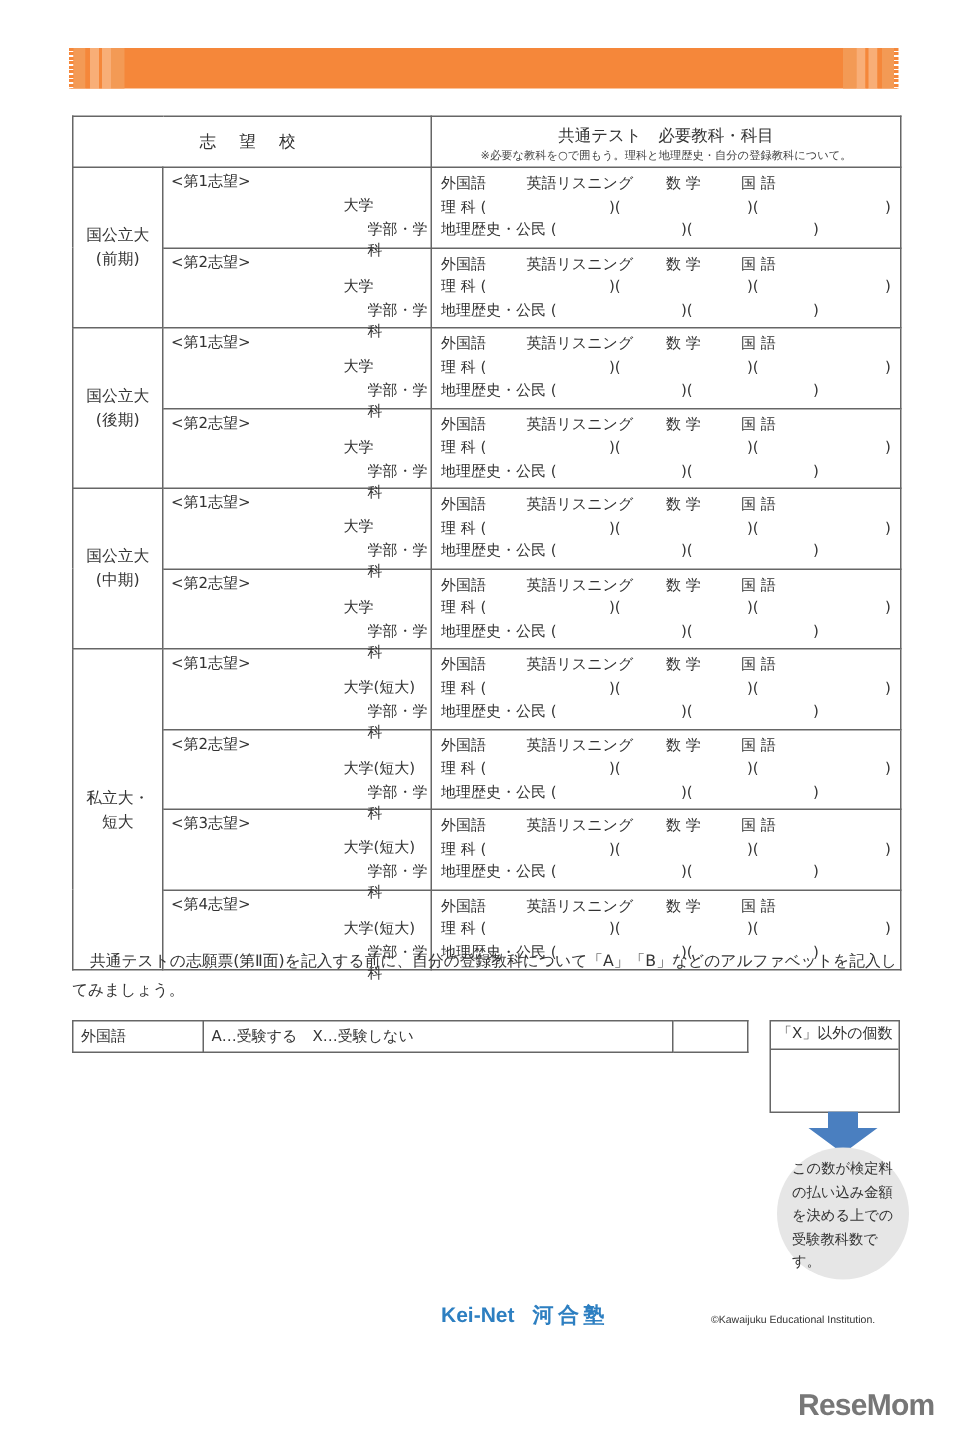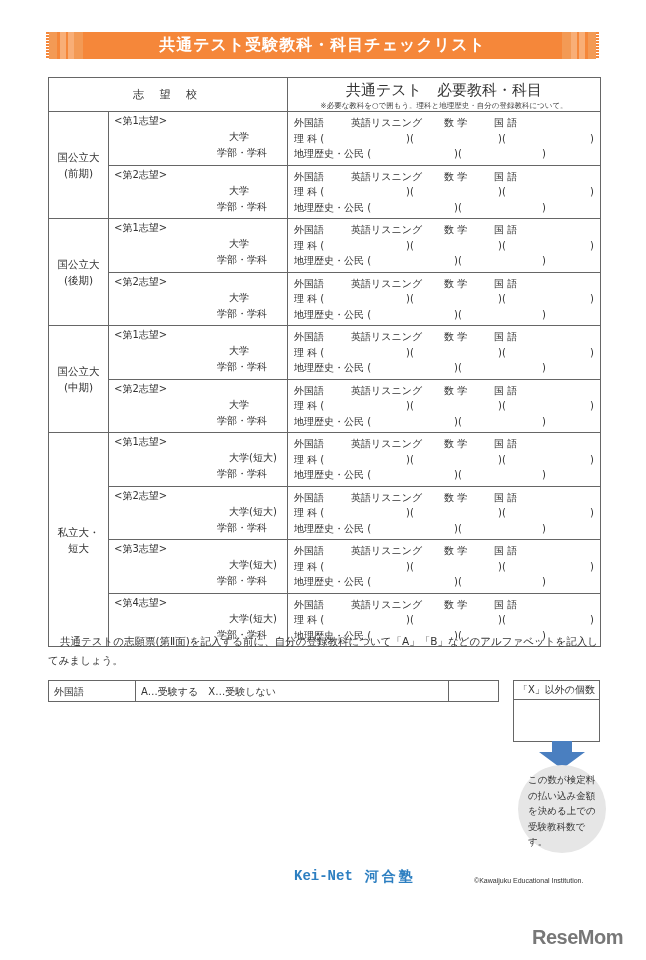--- a/index.html
+++ b/index.html
@@ -13,66 +13,65 @@
   .banner .stripes span { display: block; height: 100%; }
   .banner .edge { position: absolute; top: 0; width: 3px; height: 27px; background: repeating-linear-gradient(to bottom, #F5873A 0 2px, #fff 2px 3px); }
   .banner .edge.l { left: -1px; }
   .banner .edge.r { right: -1px; }
   .banner .title { color: #fff; font-weight: bold; font-size: 16px; letter-spacing: 1px; position: relative; }
 
   table.main { position: absolute; left: 48px; top: 77px; width: 552px; border-collapse: collapse; table-layout: fixed; }
   table.main td, table.main th { border: 1px solid #666; font-weight: normal; vertical-align: top; }
   table.main th { height: 34px; text-align: center; vertical-align: middle; }
   .hdr1 { font-size: 11px; letter-spacing: 6px; }
-  .hdr2 .t { font-size: 15px; display: block; margin-top: 2px; }
+  .hdr2 .t { font-size: 11px; display: block; margin-top: 2px; }
   .hdr2 .s { font-size: 7.5px; display: block; margin-top: 1px; color: #444; }
   .cat { text-align: center; vertical-align: middle !important; font-size: 10.5px; line-height: 16px; }
   .pref { height: 51px; position: relative; padding: 2px 5px; font-size: 10px; }
   .pref .choice { display: block; }
   .pref .uni { position: absolute; left: 120px; top: 18px; }
-  .pref .dept { position: absolute; left: 108px; top: 34px; }
+  .pref .dept { position: absolute; left: 136px; top: 34px; }
   .subj { padding: 3px 6px; font-size: 10px; line-height: 15.5px; position: relative; }
   .subj .line { position: relative; height: 15.5px; white-space: nowrap; }
   .subj .line span { position: absolute; top: 0; }
 
   .para { position: absolute; left: 48px; top: 632px; width: 556px; font-size: 10.5px; line-height: 19px; text-indent: 12px; color: #333; }
 
   table.sel { position: absolute; left: 48px; top: 680px; width: 450px; border-collapse: collapse; table-layout: fixed; }
   table.sel td { border: 1px solid #666; padding: 1px 5px; font-size: 10px; line-height: 15px; vertical-align: top; }
   table.sel tr.h td { text-align: center; height: 19px; vertical-align: middle; }
   table.sel tr.h td.c2 { letter-spacing: 9px; }
   table.sel tr.r td { height: 21px; vertical-align: middle; }
   table.sel tr.tall td { height: 55px; vertical-align: top; padding-top: 3px; }
 
   .countbox { position: absolute; left: 513px; top: 680px; width: 87px; height: 62px; border: 1px solid #666; }
   .countbox .t { height: 19px; border-bottom: 1px solid #666; font-size: 10px; text-align: center; line-height: 18px; }
   .arrow { position: absolute; left: 537px; top: 741px; width: 50px; height: 28px; }
   .circle { position: absolute; left: 518px; top: 765px; width: 88px; height: 88px; border-radius: 50%; background: #e6e6e6; }
   .circle .txt { position: absolute; left: 10px; top: 7px; width: 72px; font-size: 9.5px; line-height: 15.5px; color: #333; }
 
   .logo { position: absolute; left: 254px; top: 868px; font-weight: bold; font-size: 14px; color: #2d7fc1; display: flex; gap: 12px; }
-  .logo .kei { font-family: Liberation Mono, monospace; padding-left: 40px; }
+  .logo .kei { font-family: Liberation Sans, sans-serif; padding-left: 40px; }
   .logo .kawai { letter-spacing: 3px; }
   .copy { position: absolute; left: 474px; top: 877px; font-size: 7px; color: #333; font-family: "Liberation Sans", sans-serif; }
   .rese { position: absolute; left: 532px; top: 926px; font-family: "Liberation Sans", sans-serif; font-weight: bold; font-size: 20px; color: #777; letter-spacing: -0.5px; }
 </style>
 </head>
 <body>
 
 <div class="banner">
   <div class="edge l"></div>
   <div class="stripes l">
     <span style="width:8px;background:#F39A55"></span>
       <span style="width:3px;background:#F5873A"></span>
       <span style="width:6px;background:#F8AE77"></span>
       <span style="width:2px;background:#F5873A"></span>
       <span style="width:6px;background:#F8AE77"></span>
       <span style="width:9px;background:#F39A55"></span>
   </div>
-  <div class="title">共通テスト受験教科・科目チェックリスト</div>
   <div class="stripes r">
     <span style="width:8px;background:#F39A55"></span>
       <span style="width:3px;background:#F5873A"></span>
       <span style="width:6px;background:#F8AE77"></span>
       <span style="width:2px;background:#F5873A"></span>
       <span style="width:6px;background:#F8AE77"></span>
       <span style="width:9px;background:#F39A55"></span>
   </div>
   <div class="edge r"></div>
 </div>

